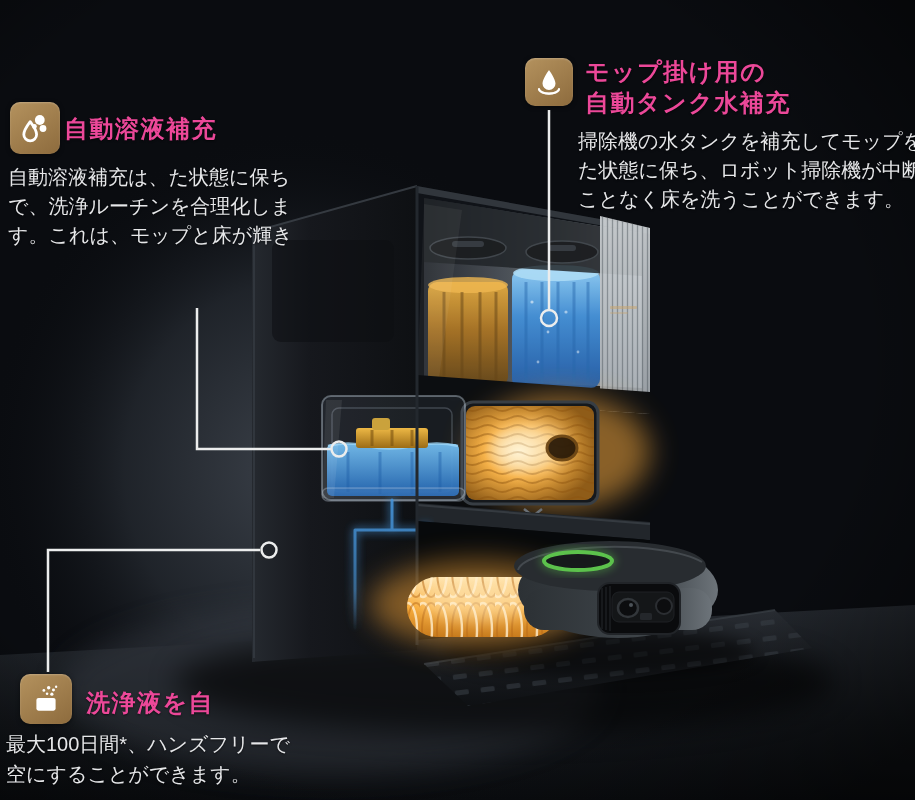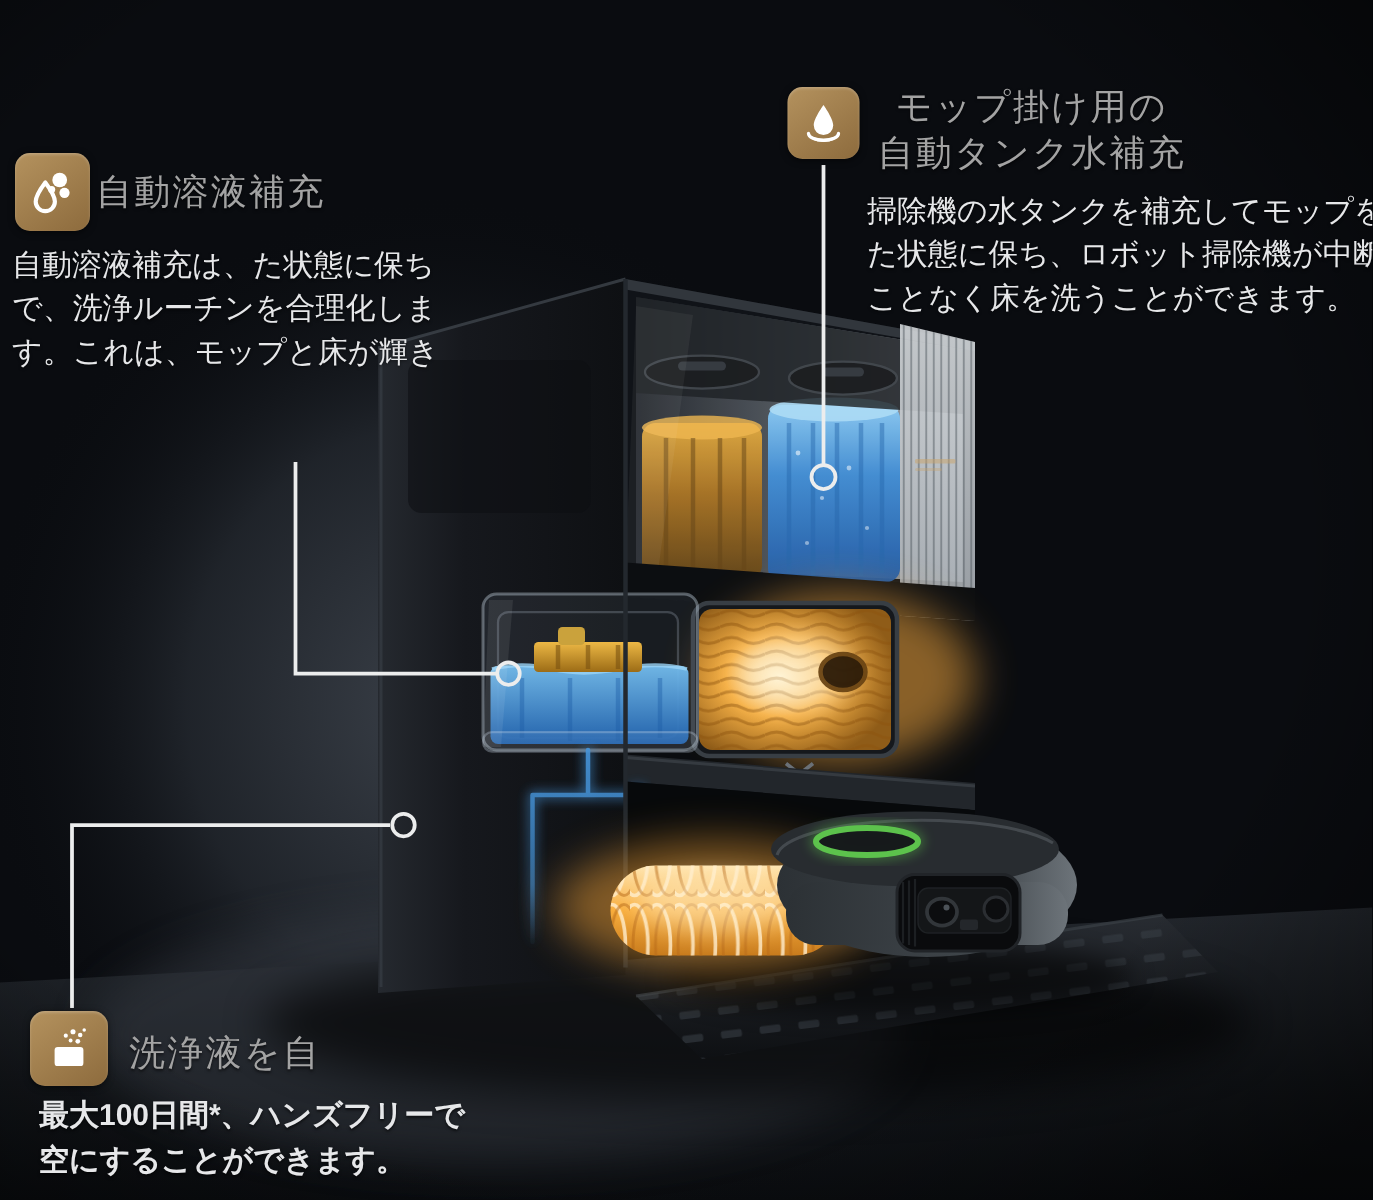--- a/index.html
+++ b/index.html
@@ -11,24 +11,23 @@
   .scene-svg,.leader-svg{position:absolute;left:0;top:0;width:915px;height:800px;}
   .leader-svg{pointer-events:none;}
   .callout{position:absolute;}
   .icon-tile{
     position:absolute;display:flex;align-items:center;justify-content:center;
     border-radius:10px;
     background:linear-gradient(145deg,#b4925e,#8d6b3d);
     box-shadow:inset 0 1px 2px rgba(255,255,255,.22), 0 1px 4px rgba(0,0,0,.5);
   }
   .callout-title{
-    position:absolute;font-size:24px;font-weight:400;color:#a3a3a3;
+    position:absolute;font-size:24px;font-weight:700;color:#ec4899;
     letter-spacing:1.5px;line-height:31px;white-space:nowrap;
     text-shadow:0 1px 2px rgba(0,0,0,.6);
-    text-align:center;
   }
   .callout-body{position:absolute;color:#e6e7e9;font-size:20px;text-shadow:0 1px 2px rgba(0,0,0,.6);}
   .callout-body .line{white-space:nowrap;}
   .lh29 .line{line-height:29px;}
   .lh30 .line{line-height:30px;}
 </style>
 </head>
 <body>
 
 <div id="stage">
@@ -319,19 +318,19 @@
         <rect x="6" y="14" width="18" height="12" rx="2" fill="#fff"></rect>
         <circle cx="13" cy="7" r="1.3" fill="#fff"></circle>
         <circle cx="17.5" cy="4.5" r="1.6" fill="#fff"></circle>
         <circle cx="22" cy="6.5" r="1.4" fill="#fff"></circle>
         <circle cx="16" cy="10" r="1.2" fill="#fff"></circle>
         <circle cx="20.5" cy="10.5" r="1.5" fill="#fff"></circle>
         <circle cx="24.5" cy="3.5" r="1.1" fill="#fff"></circle>
       </svg>
     </div>
     <div class="callout-title" style="left:86px;top:687px;">洗浄液を自</div>
-    <div class="callout-body lh30" style="left:26px;top:729px;font-weight:bold;">
+    <div class="callout-body lh30" style="left:6px;top:729px;">
       <div class="line">最大100日間*、ハンズフリーで</div>
       <div class="line">空にすることができます。</div>
     </div>
   </div>
 
 </div>
 
 </body></html>

